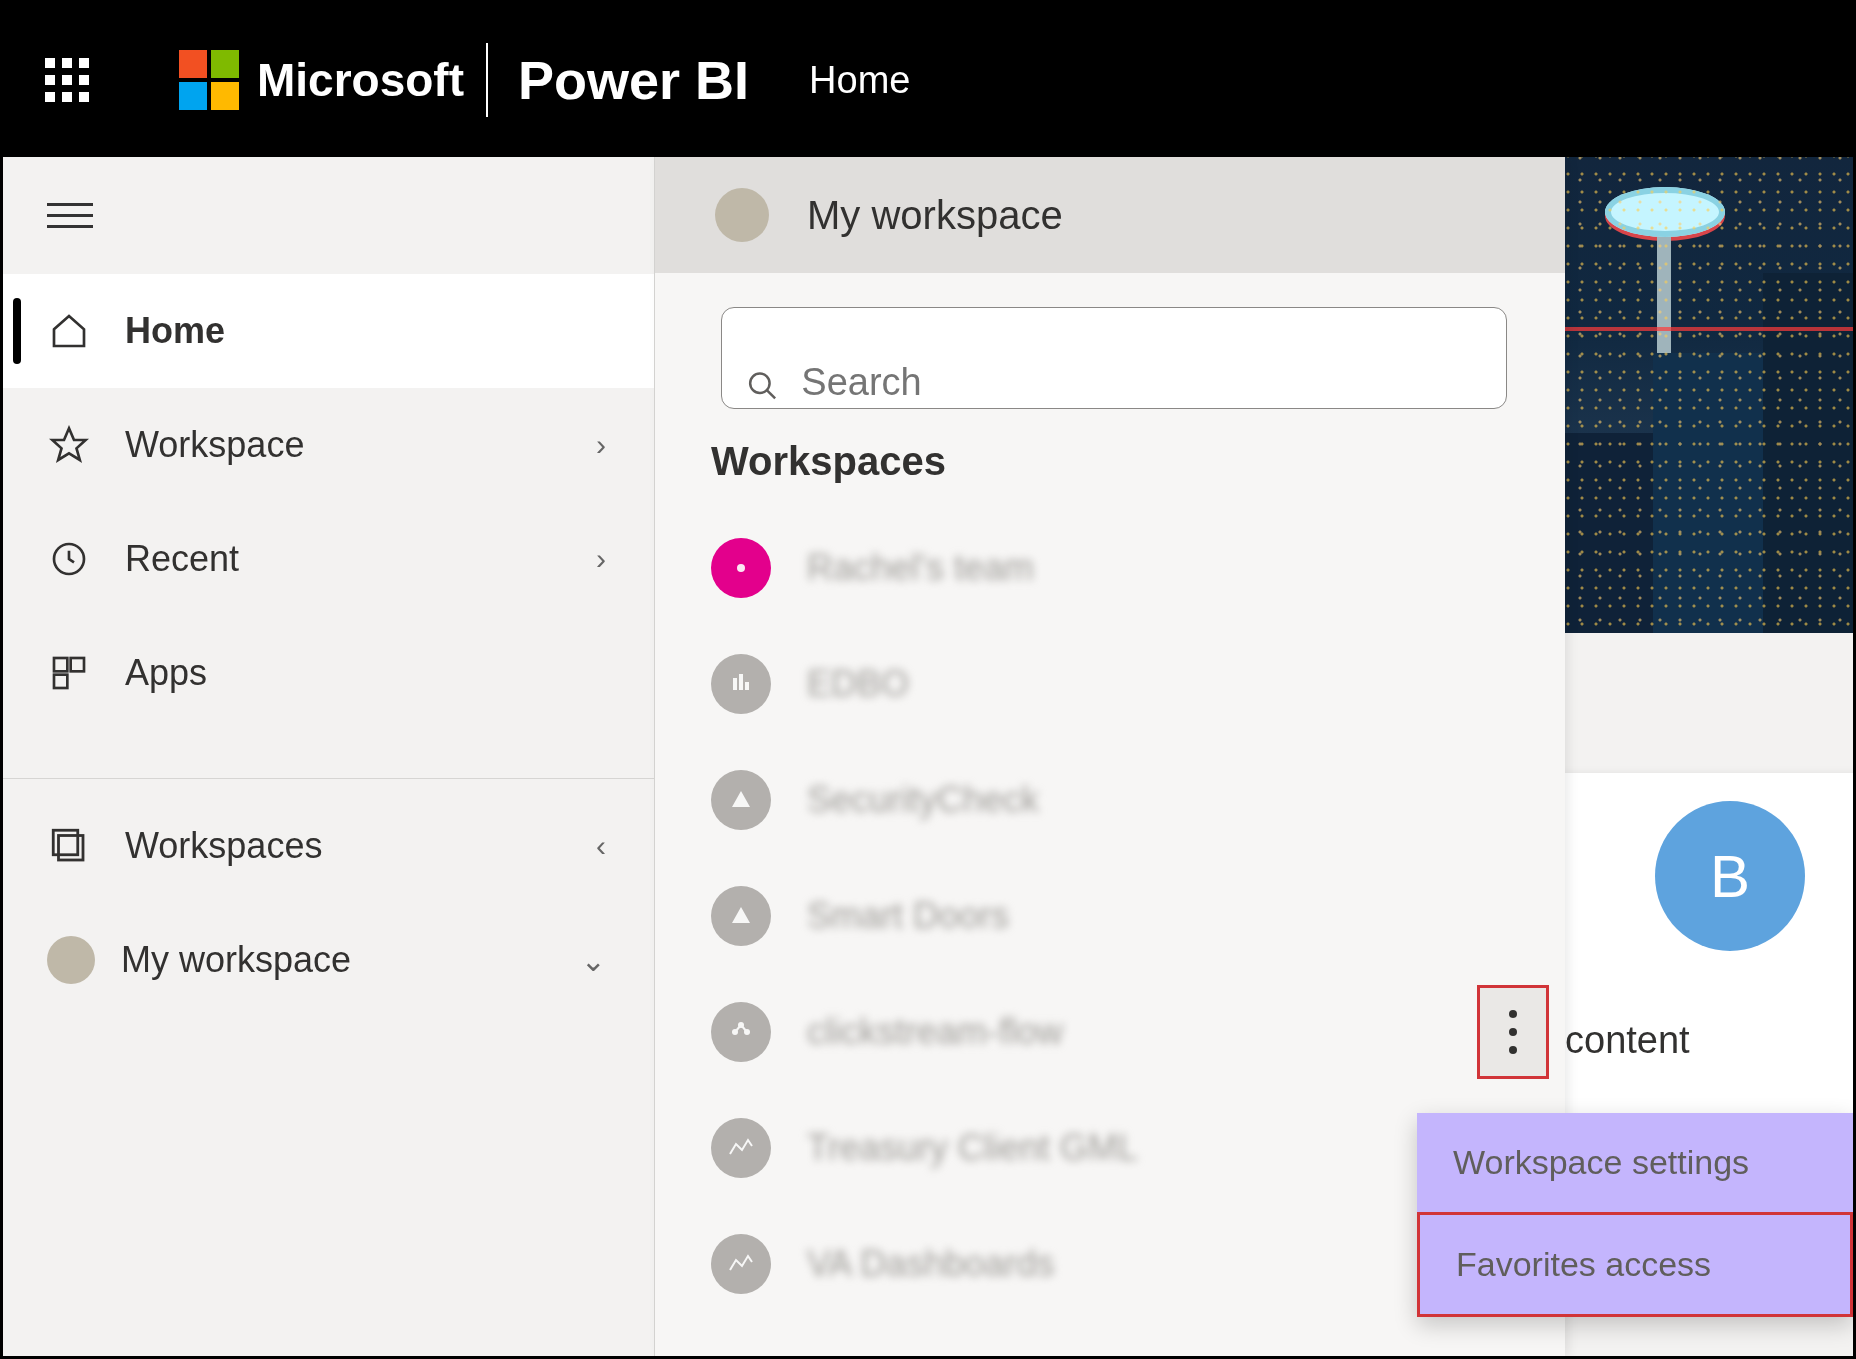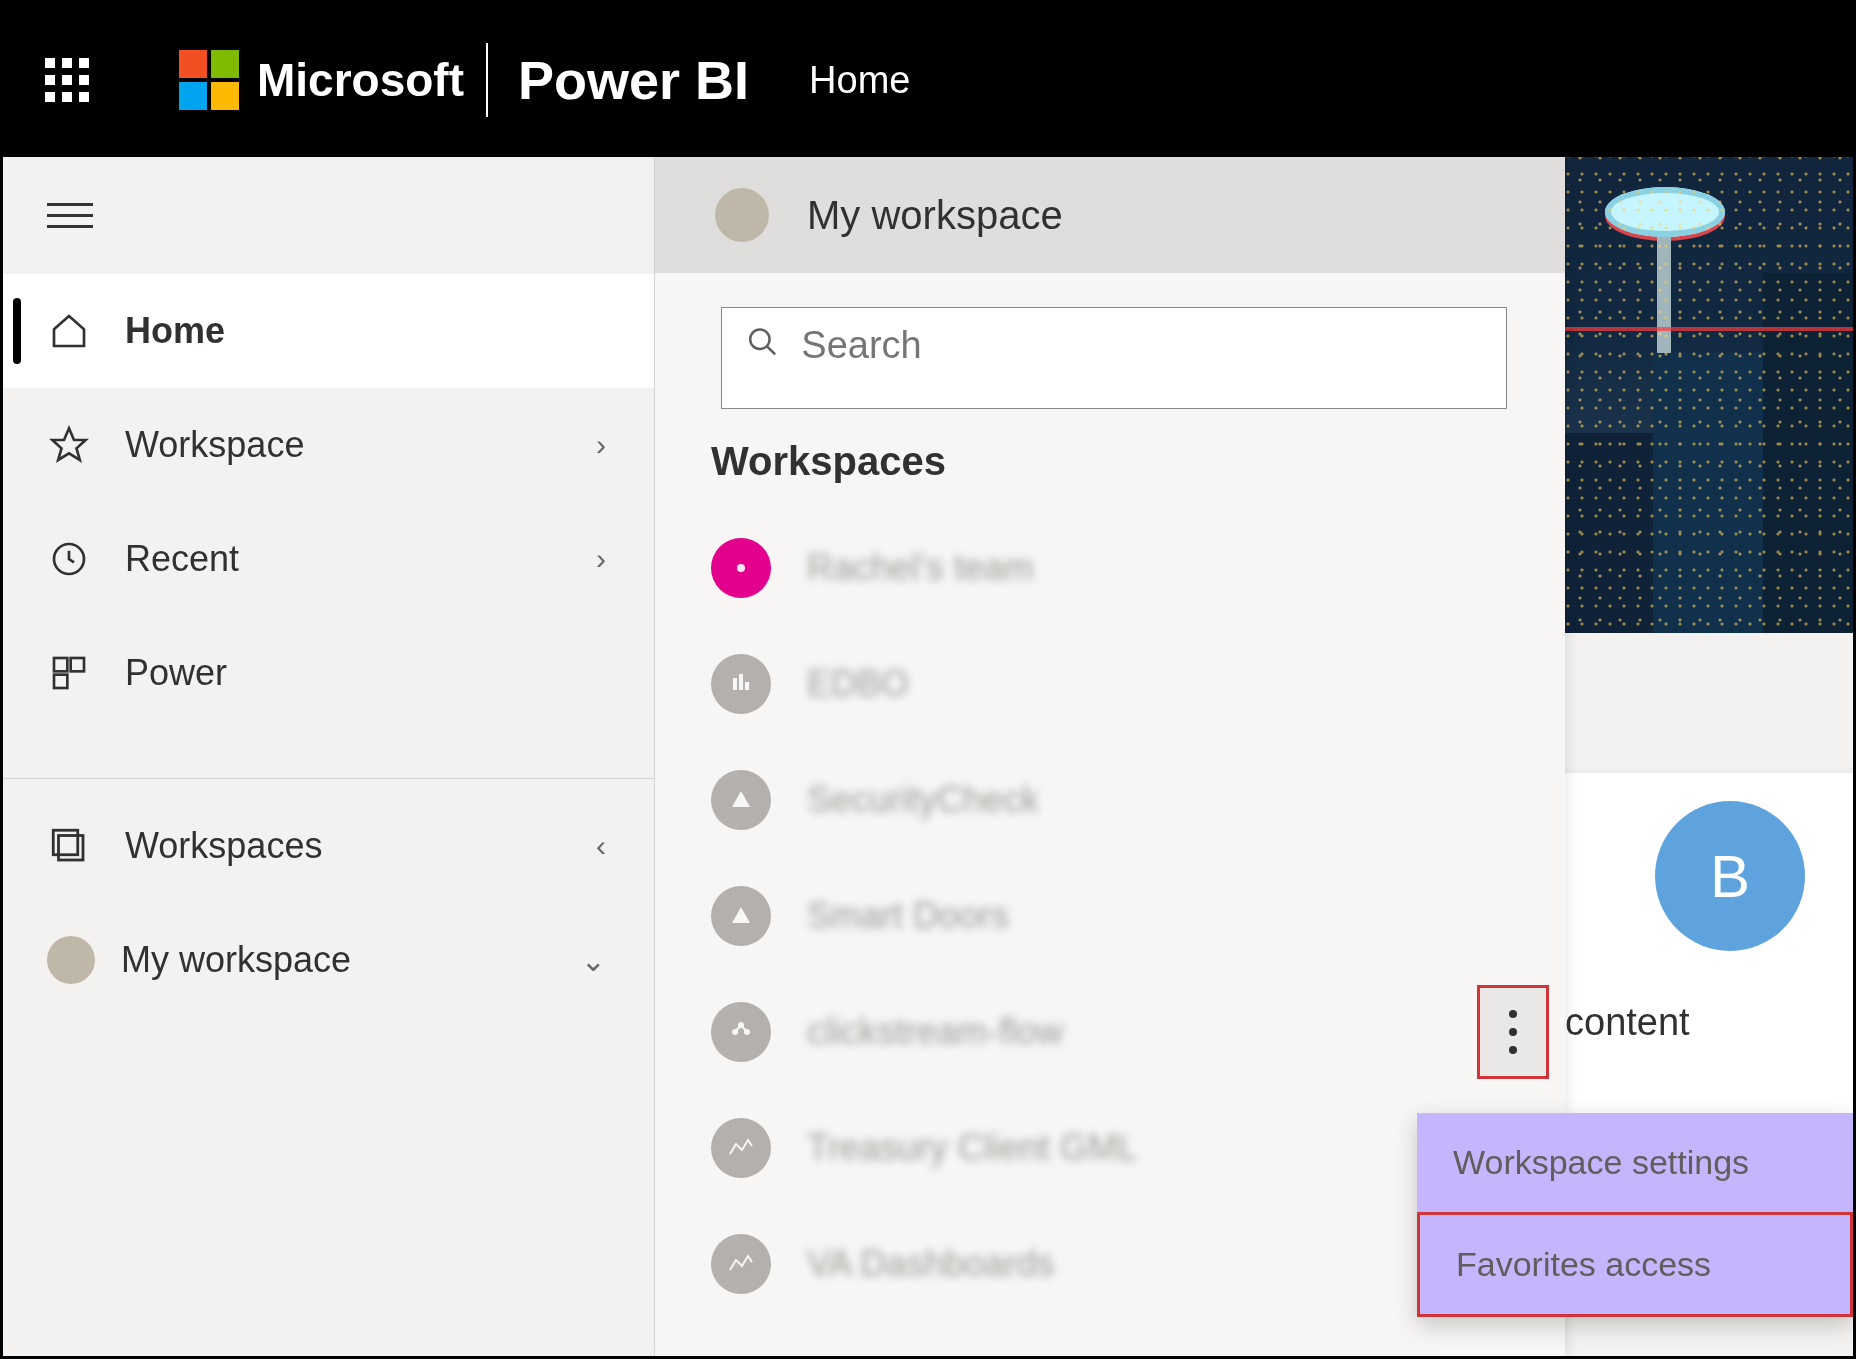--- a/index.html
+++ b/index.html
@@ -154,25 +154,25 @@
     color: #323130;
   }
   .my-ws-row .avatar-small { width: 54px; height: 54px; margin-right: 38px; }
 
   .search-wrap {
     padding: 34px 58px 30px 66px;
   }
   .search-box {
     height: 102px;
     border: 1px solid #8a8886;
-    border-radius: 0;
+    border-radius: 13px;
     background: #fff;
     display: flex;
-    align-items: flex-start;
-    padding: 16px 24px;
+    align-items: flex-end;
+    padding: 4px 24px;
   }
   .search-box svg { margin-right: 22px; }
   .search-box input {
     border: none;
     outline: none;
     font-size: 38px;
     color: #605e5c;
     width: 100%;
     background: transparent;
   }
@@ -292,21 +292,21 @@
     border-radius: 50%;
     background: #5ea3de;
     color: #fff;
     font-size: 60px;
     display: flex;
     align-items: center;
     justify-content: center;
     margin-left: 90px;
   }
   .card-label {
-    margin-top: 50px;
+    margin-top: 68px;
     font-size: 38px;
     color: #323130;
   }
 </style>
 </head>
 <body>
 
 <div class="topbar">
   <div class="waffle">
     <span></span>
@@ -369,21 +369,21 @@
   </div>
 
   <div class="nav-item">
     <span class="nav-icon">
       <svg width="40" height="40" viewBox="0 0 24 24" fill="none" stroke="#323130" stroke-width="1.6">
           <rect x="3" y="3" width="8" height="8"></rect>
           <rect x="13" y="3" width="8" height="8"></rect>
           <rect x="3" y="13" width="8" height="8"></rect>
         </svg>
     </span>
-    <span>Power</span>
+    <span>Apps</span>
   </div>
 
 
   <div class="nav-divider"></div>
 
   <div class="nav-item">
     <span class="nav-icon">
       <svg width="42" height="42" viewBox="0 0 24 24" fill="none" stroke="#323130" stroke-width="1.6">
           <rect x="6" y="6" width="14" height="14"></rect>
           <rect x="3" y="3" width="14" height="14"></rect>

